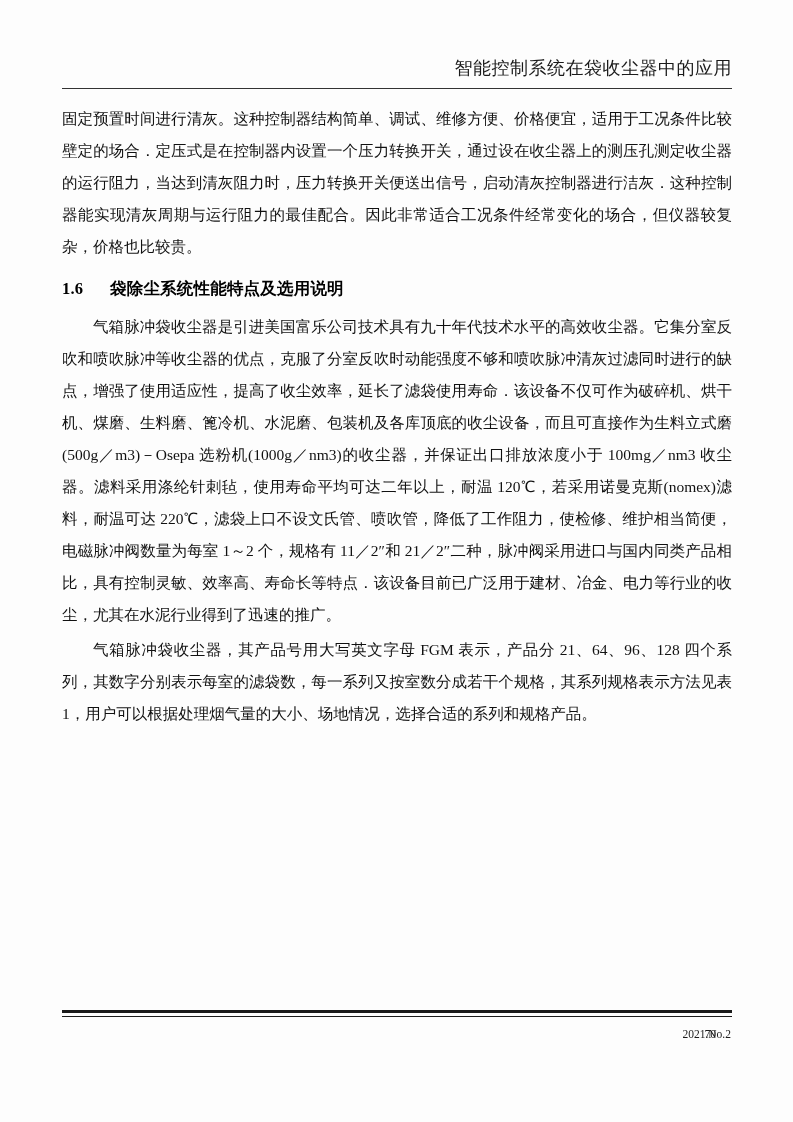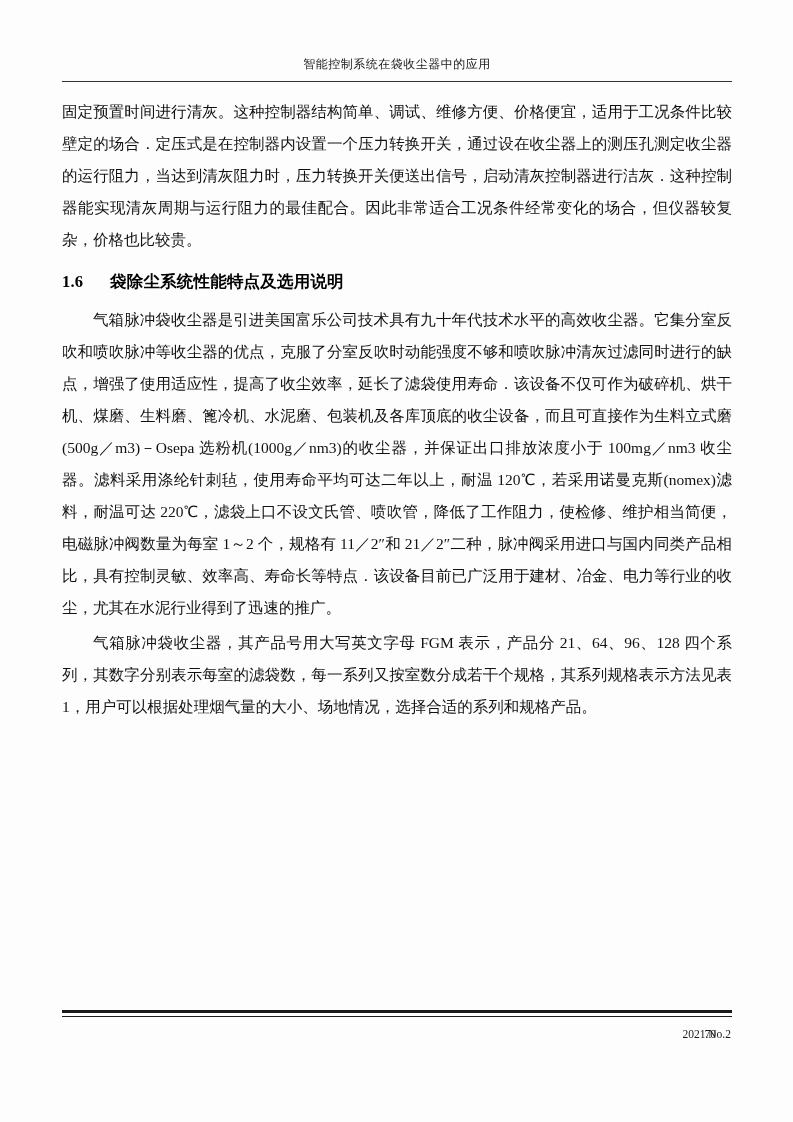--- a/index.html
+++ b/index.html
@@ -21,22 +21,22 @@
     box-sizing: border-box;
     background: #fdfdfd;
   }
   .page-inner {
     position: absolute;
     left: 62px;
     top: 56px;
     width: 670px;
   }
   .header {
-    text-align: center;
-    font-size: 12px;
+    text-align: right;
+    font-size: 18px;
     font-family: Liberation Sans, sans-serif;
     letter-spacing: 0.5px;
     color: #1a1a1a;
     padding-bottom: 8px;
   }
   .header-rule {
     border-top: 1.6px solid #333333;
     margin: 0 0 14px 0;
     width: 100%;
   }

